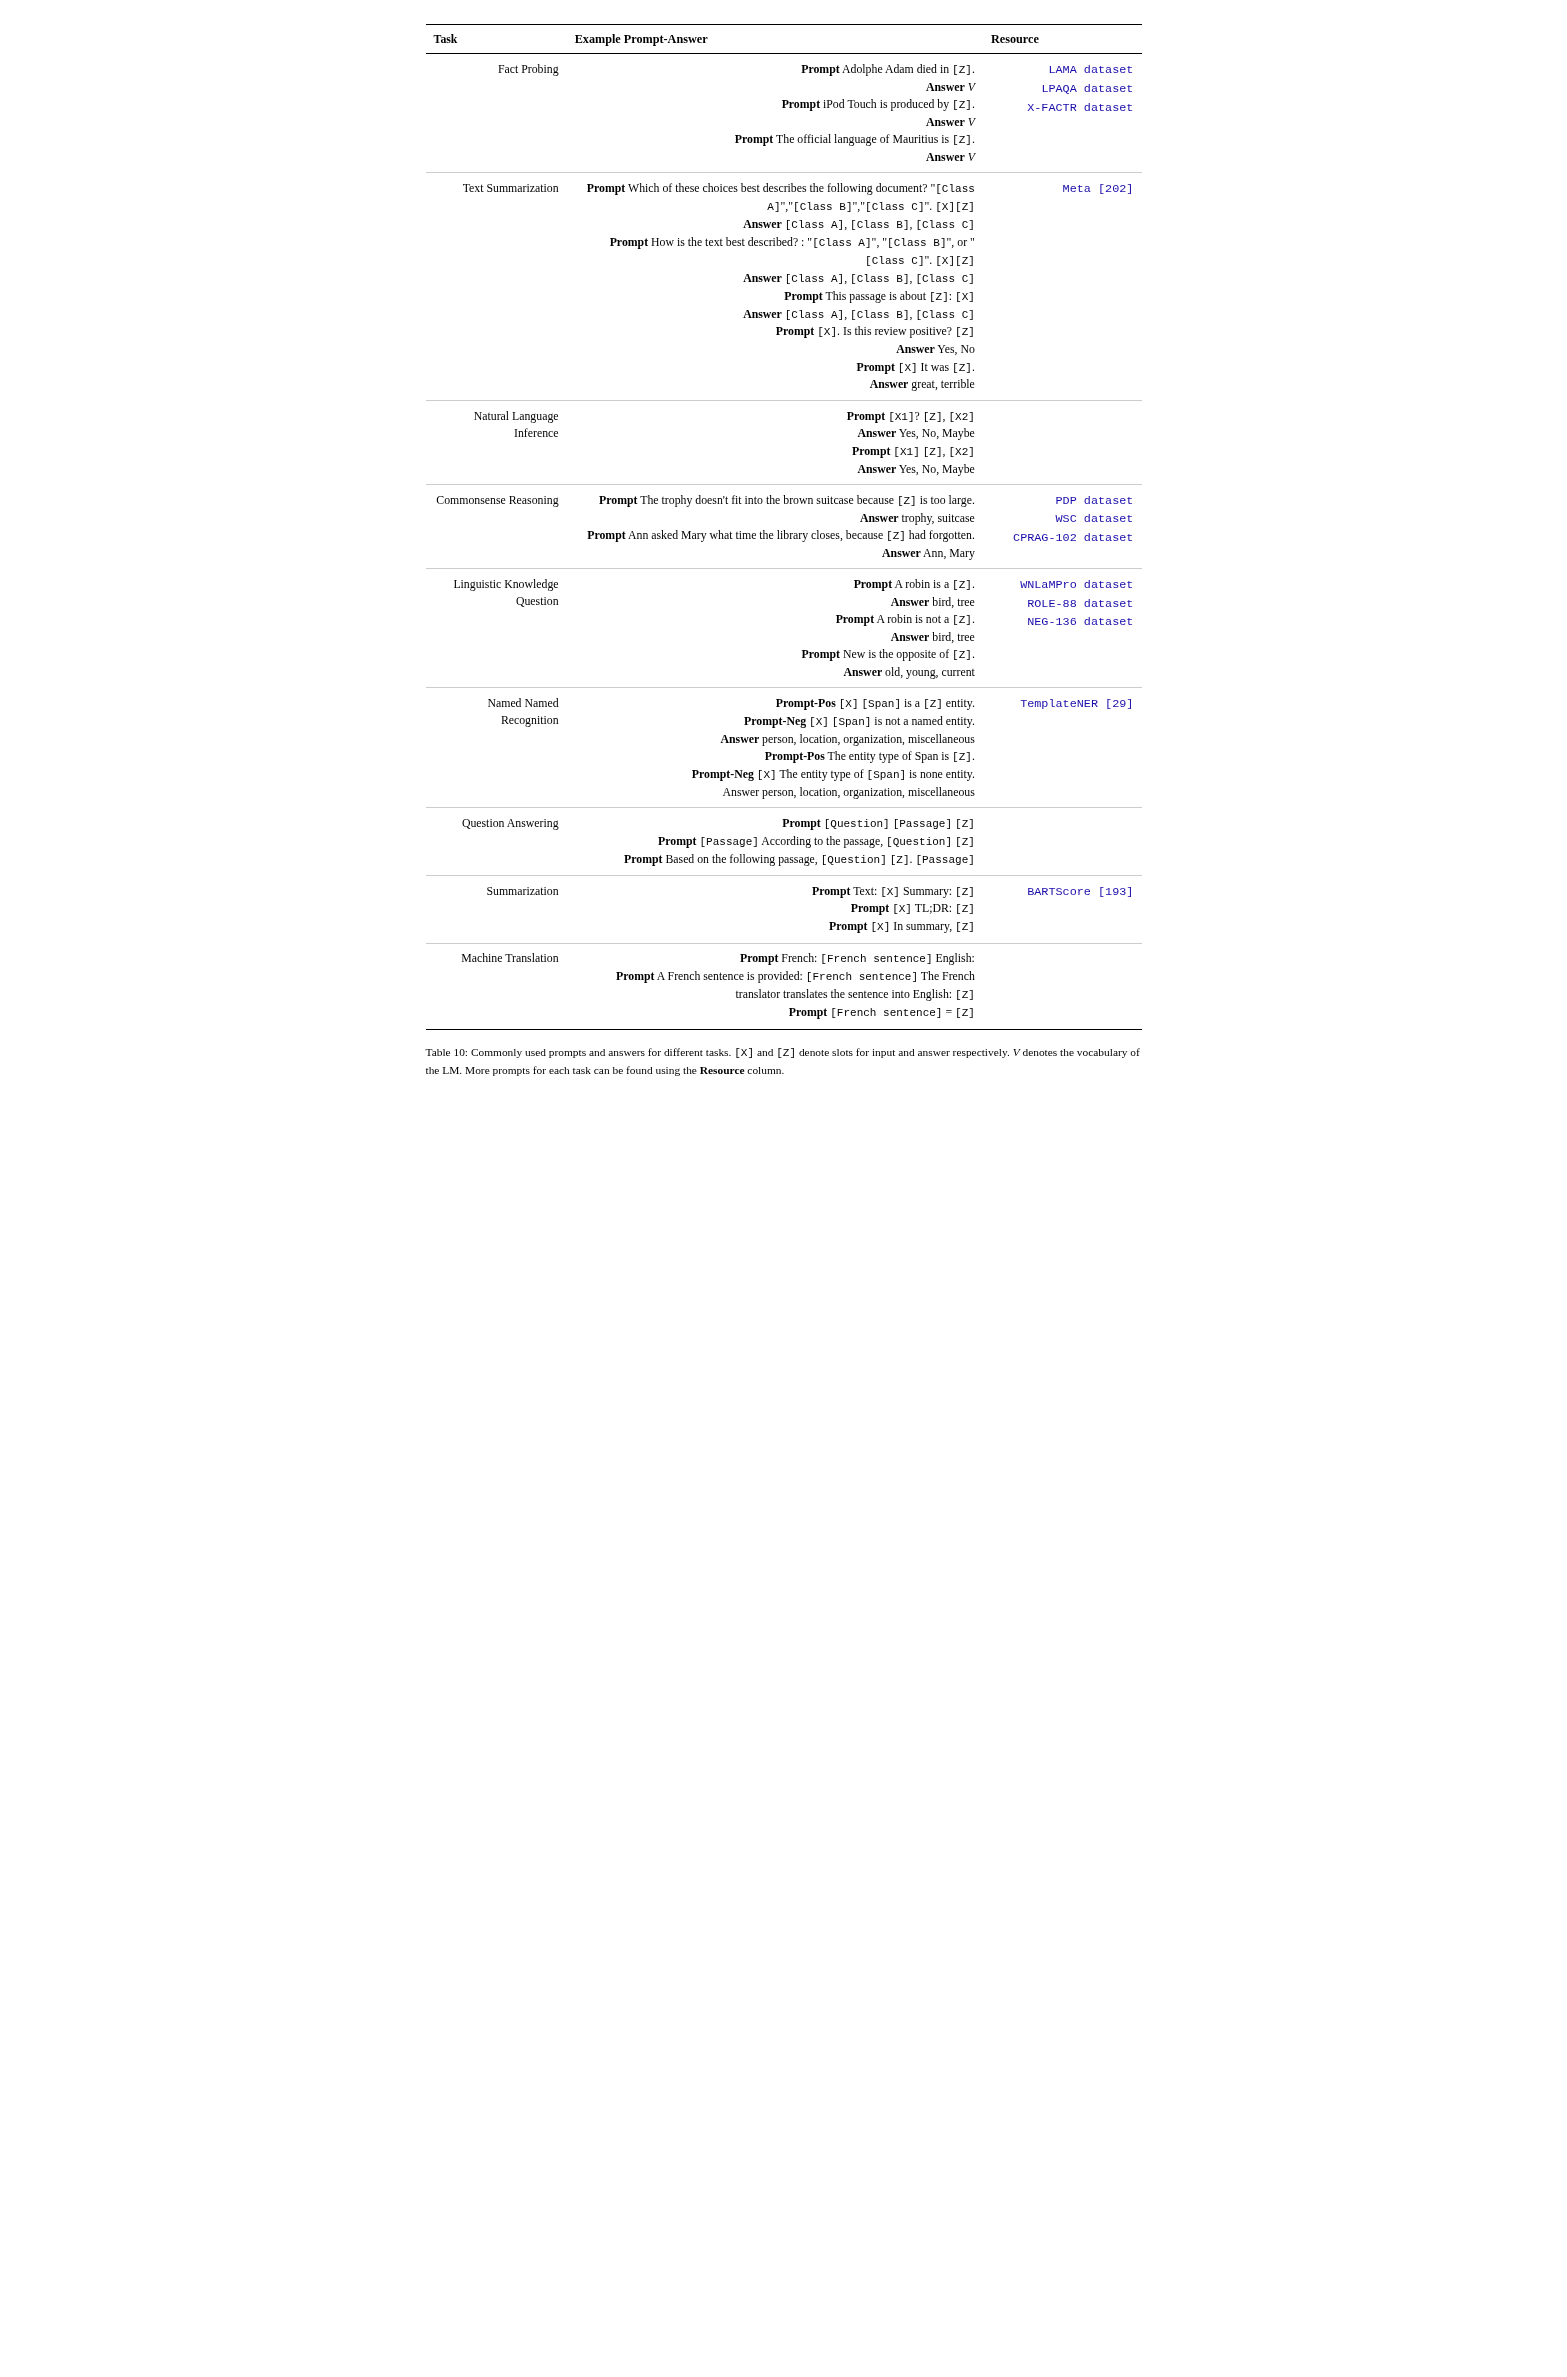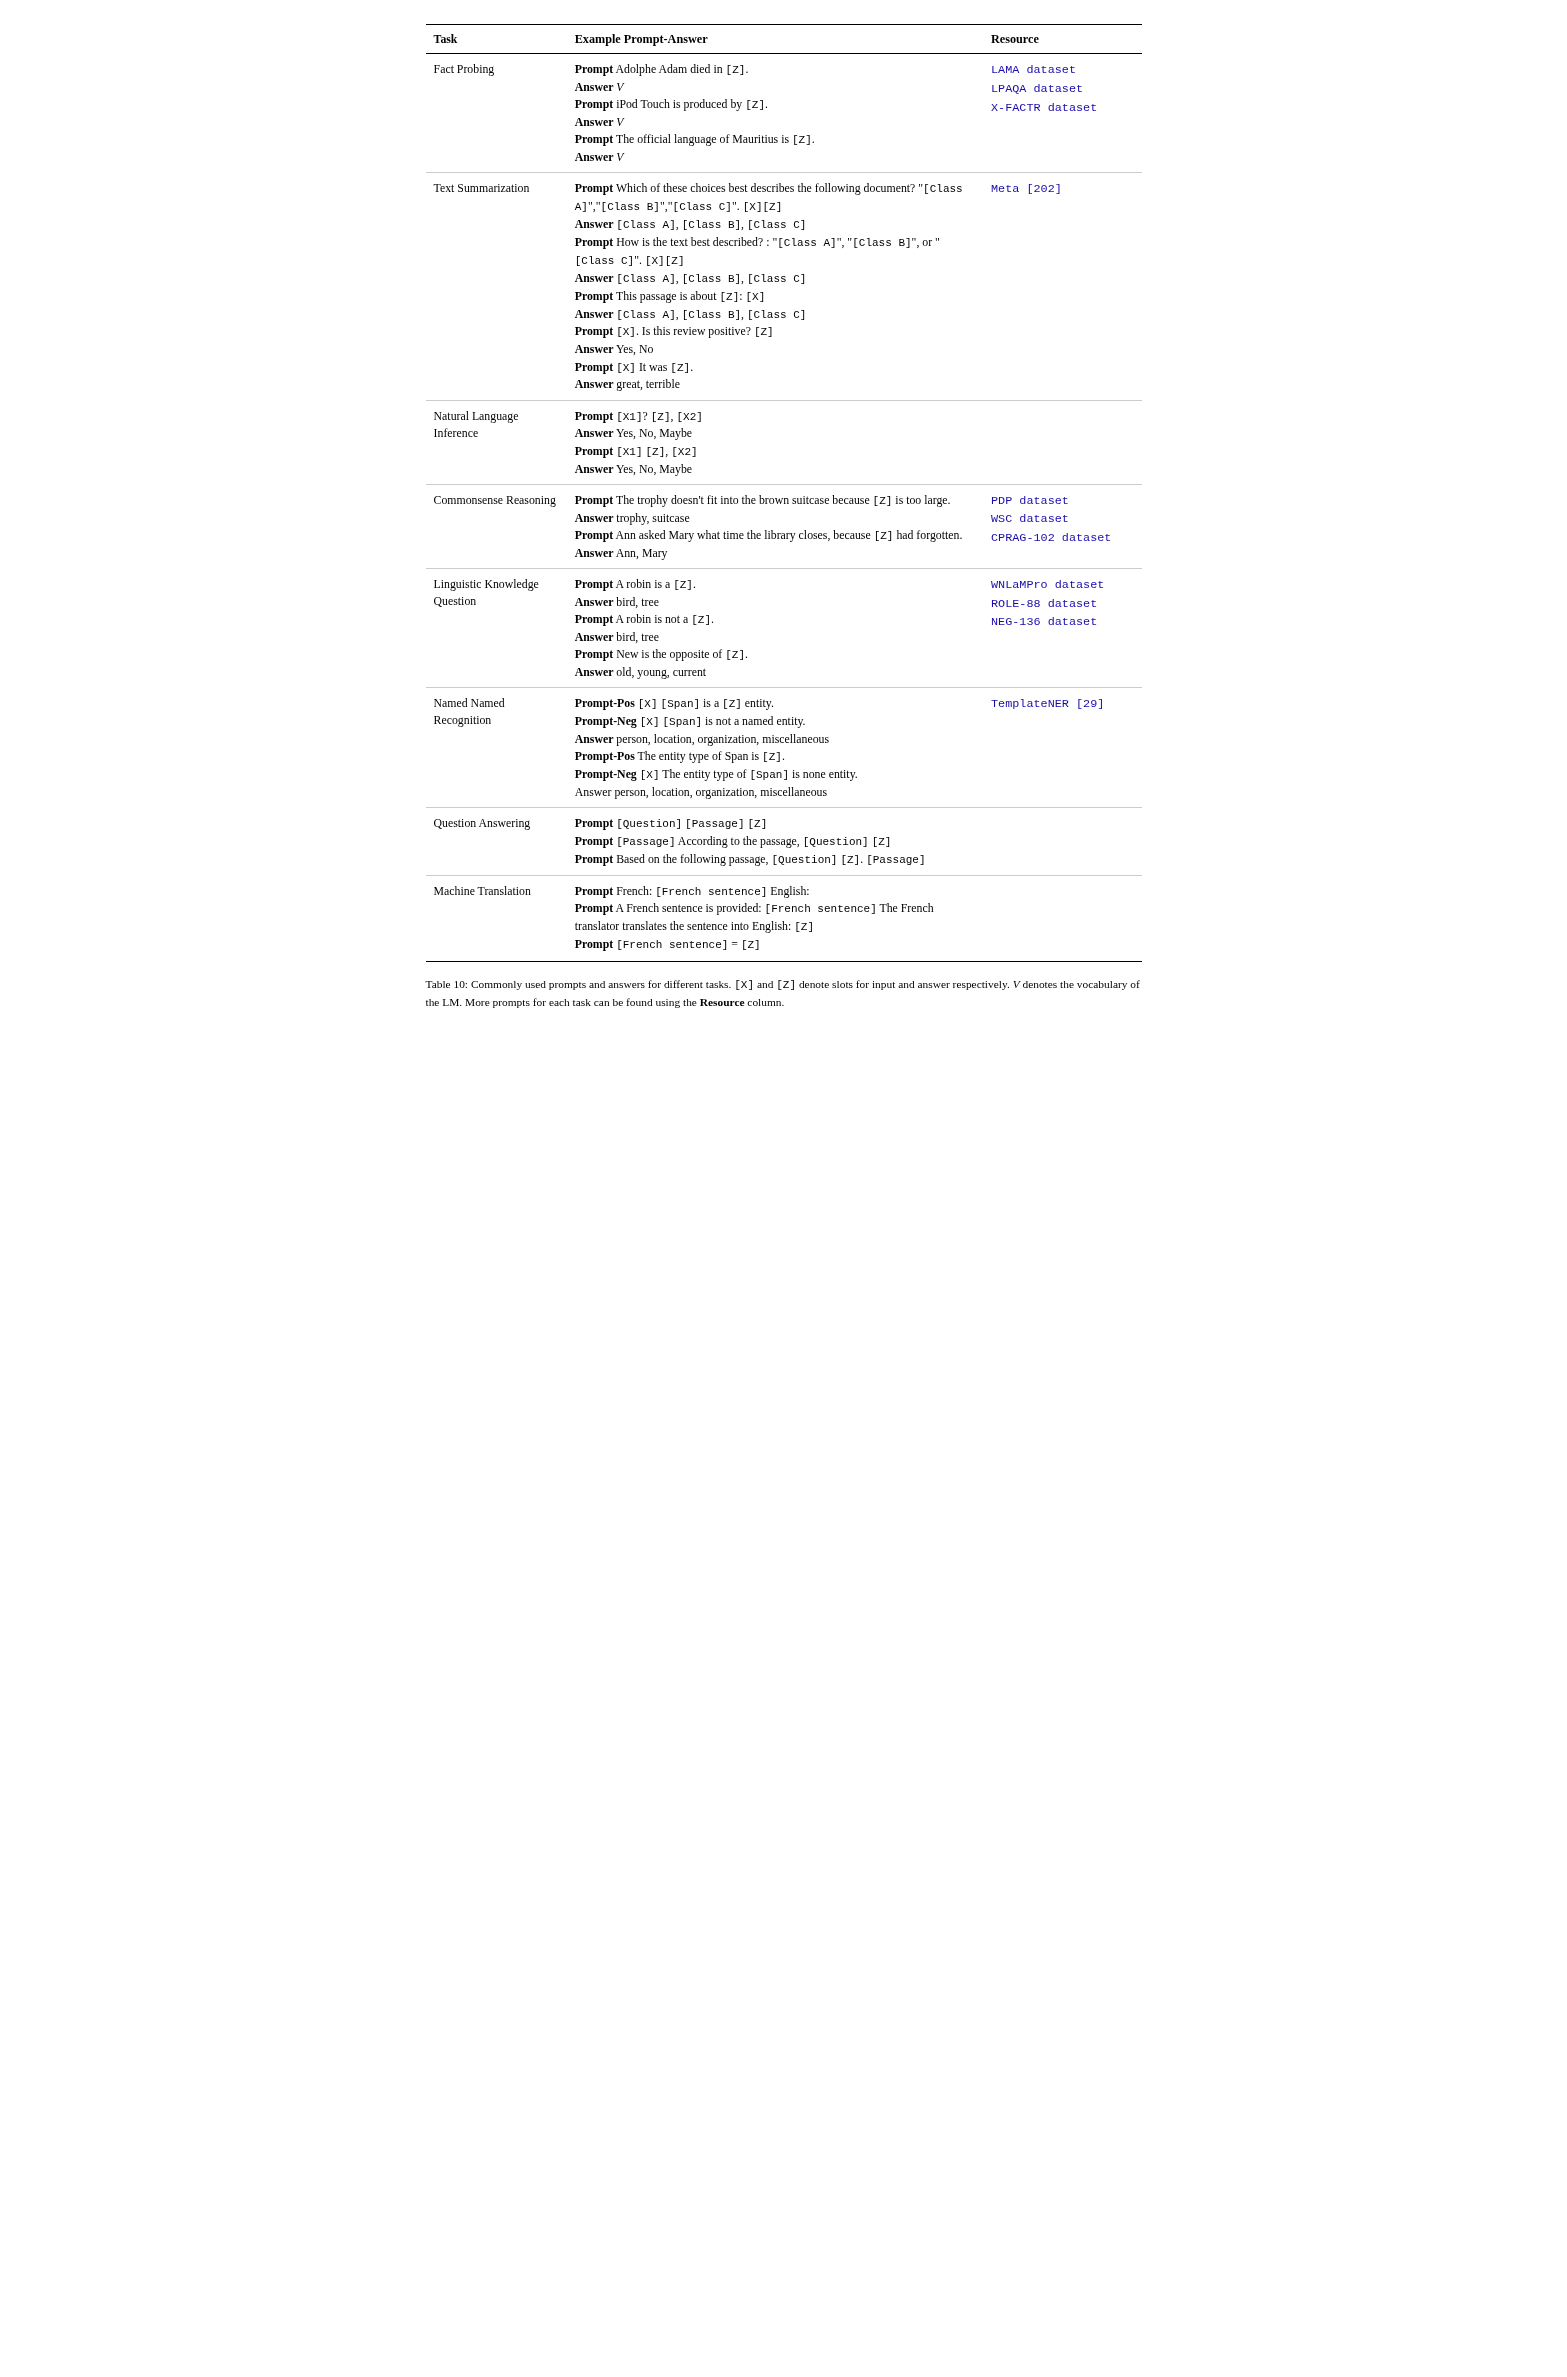--- a/index.html
+++ b/index.html
@@ -24,20 +24,21 @@
       border-top: 1.6px solid #000;
       border-bottom: 1.6px solid #000;
       font-size: 12.2px;
     }
     td {
       padding: 6.5px 8.1px;
       vertical-align: top;
       border-bottom: 0.8px solid #ccc;
       font-size: 11.8px;
       line-height: 1.45;
+      text-align: right;
     }
     tr:last-child td {
       border-bottom: 1.6px solid #000;
       margin-top: 20px;
     }
     .task-col {
       width: 138px;
       font-size: 11.8px;
     }
     .prompt-col {
@@ -122,20 +123,27 @@
         <td class="resource-col">
           <a class="resource-link" href="#">TemplateNER [29]</a>
         </td>
       </tr>
       <tr>
         <td class="task-col">Question Answering</td>
         <td class="prompt-col"><b>Prompt</b> <span class="mono">[Question]</span> <span class="mono">[Passage]</span> <span class="mono">[Z]</span><br><b>Prompt</b> <span class="mono">[Passage]</span> According to the passage, <span class="mono">[Question]</span> <span class="mono">[Z]</span><br><b>Prompt</b> Based on the following passage, <span class="mono">[Question]</span> <span class="mono">[Z]</span>. <span class="mono">[Passage]</span></td>
         <td class="resource-col"></td>
       </tr>
       <tr>
+        <td class="task-col">Summarization</td>
+        <td class="prompt-col"><b>Prompt</b> Text: <span class="mono">[X]</span> Summary: <span class="mono">[Z]</span><br><b>Prompt</b> <span class="mono">[X]</span> TL;DR: <span class="mono">[Z]</span><br><b>Prompt</b> <span class="mono">[X]</span> In summary, <span class="mono">[Z]</span></td>
+        <td class="resource-col">
+          <a class="resource-link" href="#">BARTScore [193]</a>
+        </td>
+      </tr>
+      <tr>
         <td class="task-col">Machine Translation</td>
         <td class="prompt-col"><b>Prompt</b> French: <span class="mono">[French sentence]</span> English:<br><b>Prompt</b> A French sentence is provided: <span class="mono">[French sentence]</span> The French translator translates the sentence into English: <span class="mono">[Z]</span><br><b>Prompt</b> <span class="mono">[French sentence]</span> = <span class="mono">[Z]</span></td>
         <td class="resource-col"></td>
       </tr>
     </tbody>
 </table>
 
 <p class="caption">
   <span>Table 10:</span>
   <span>Commonly used prompts and answers for different tasks.</span>

